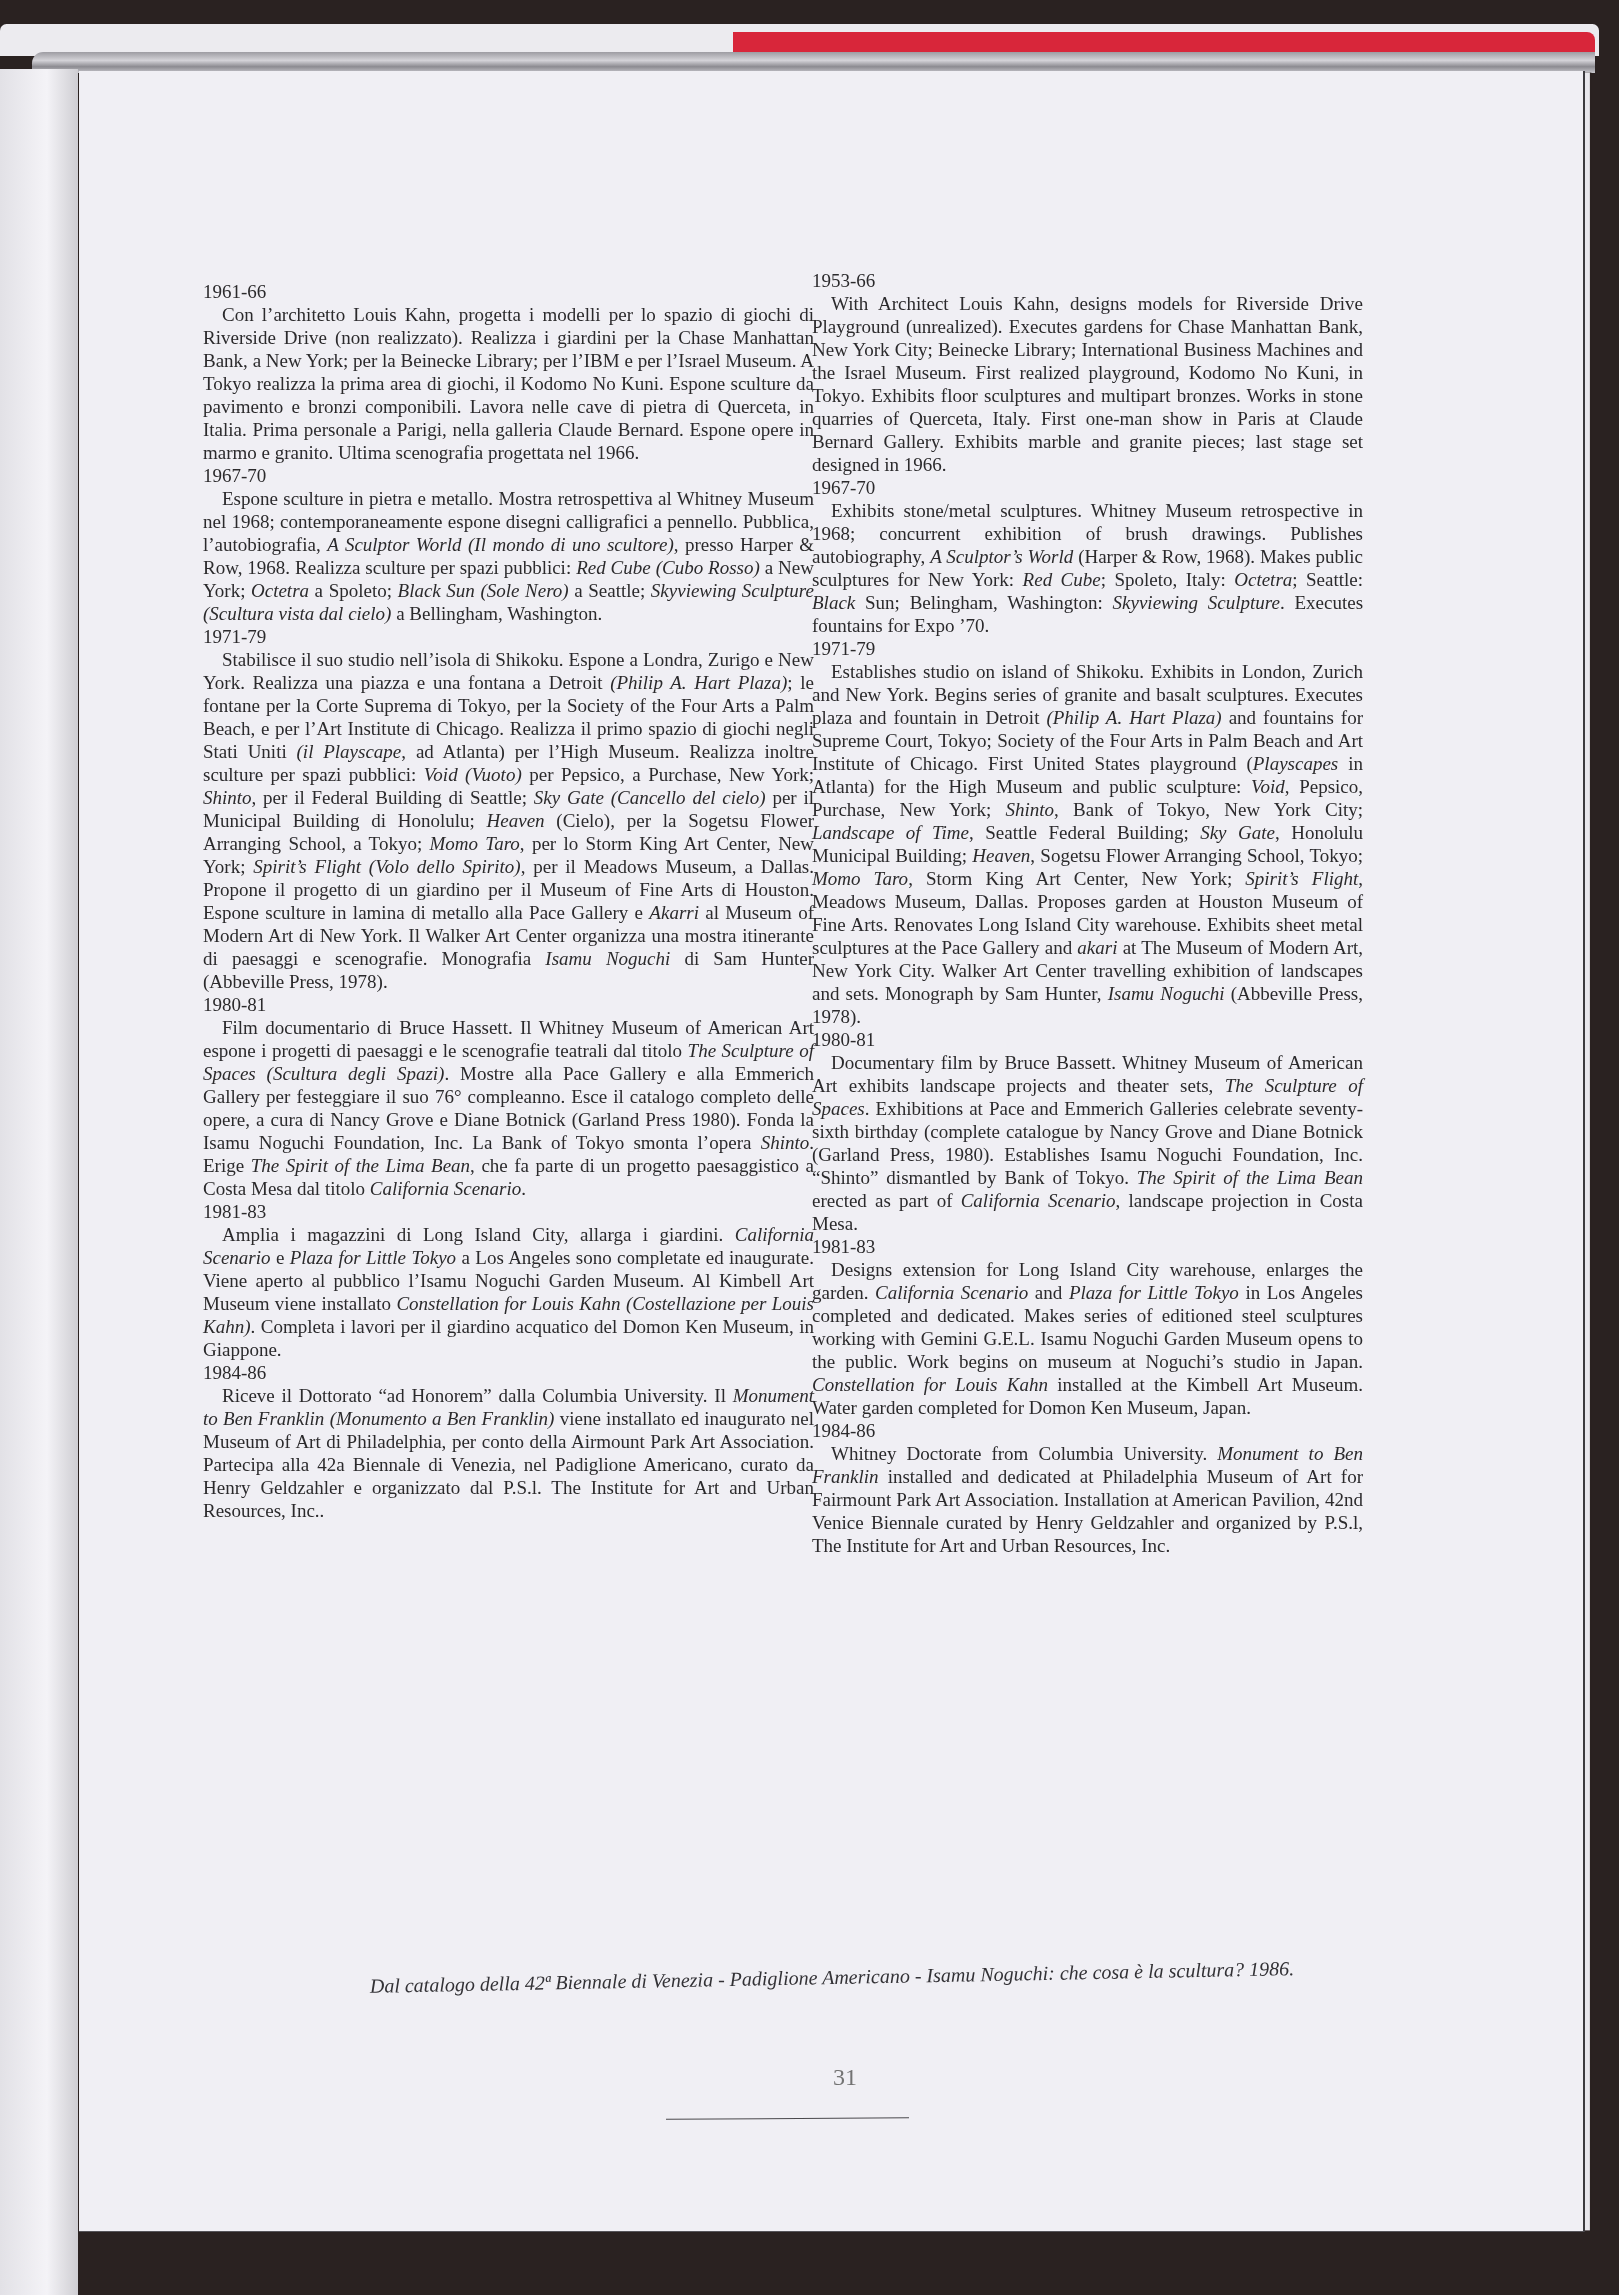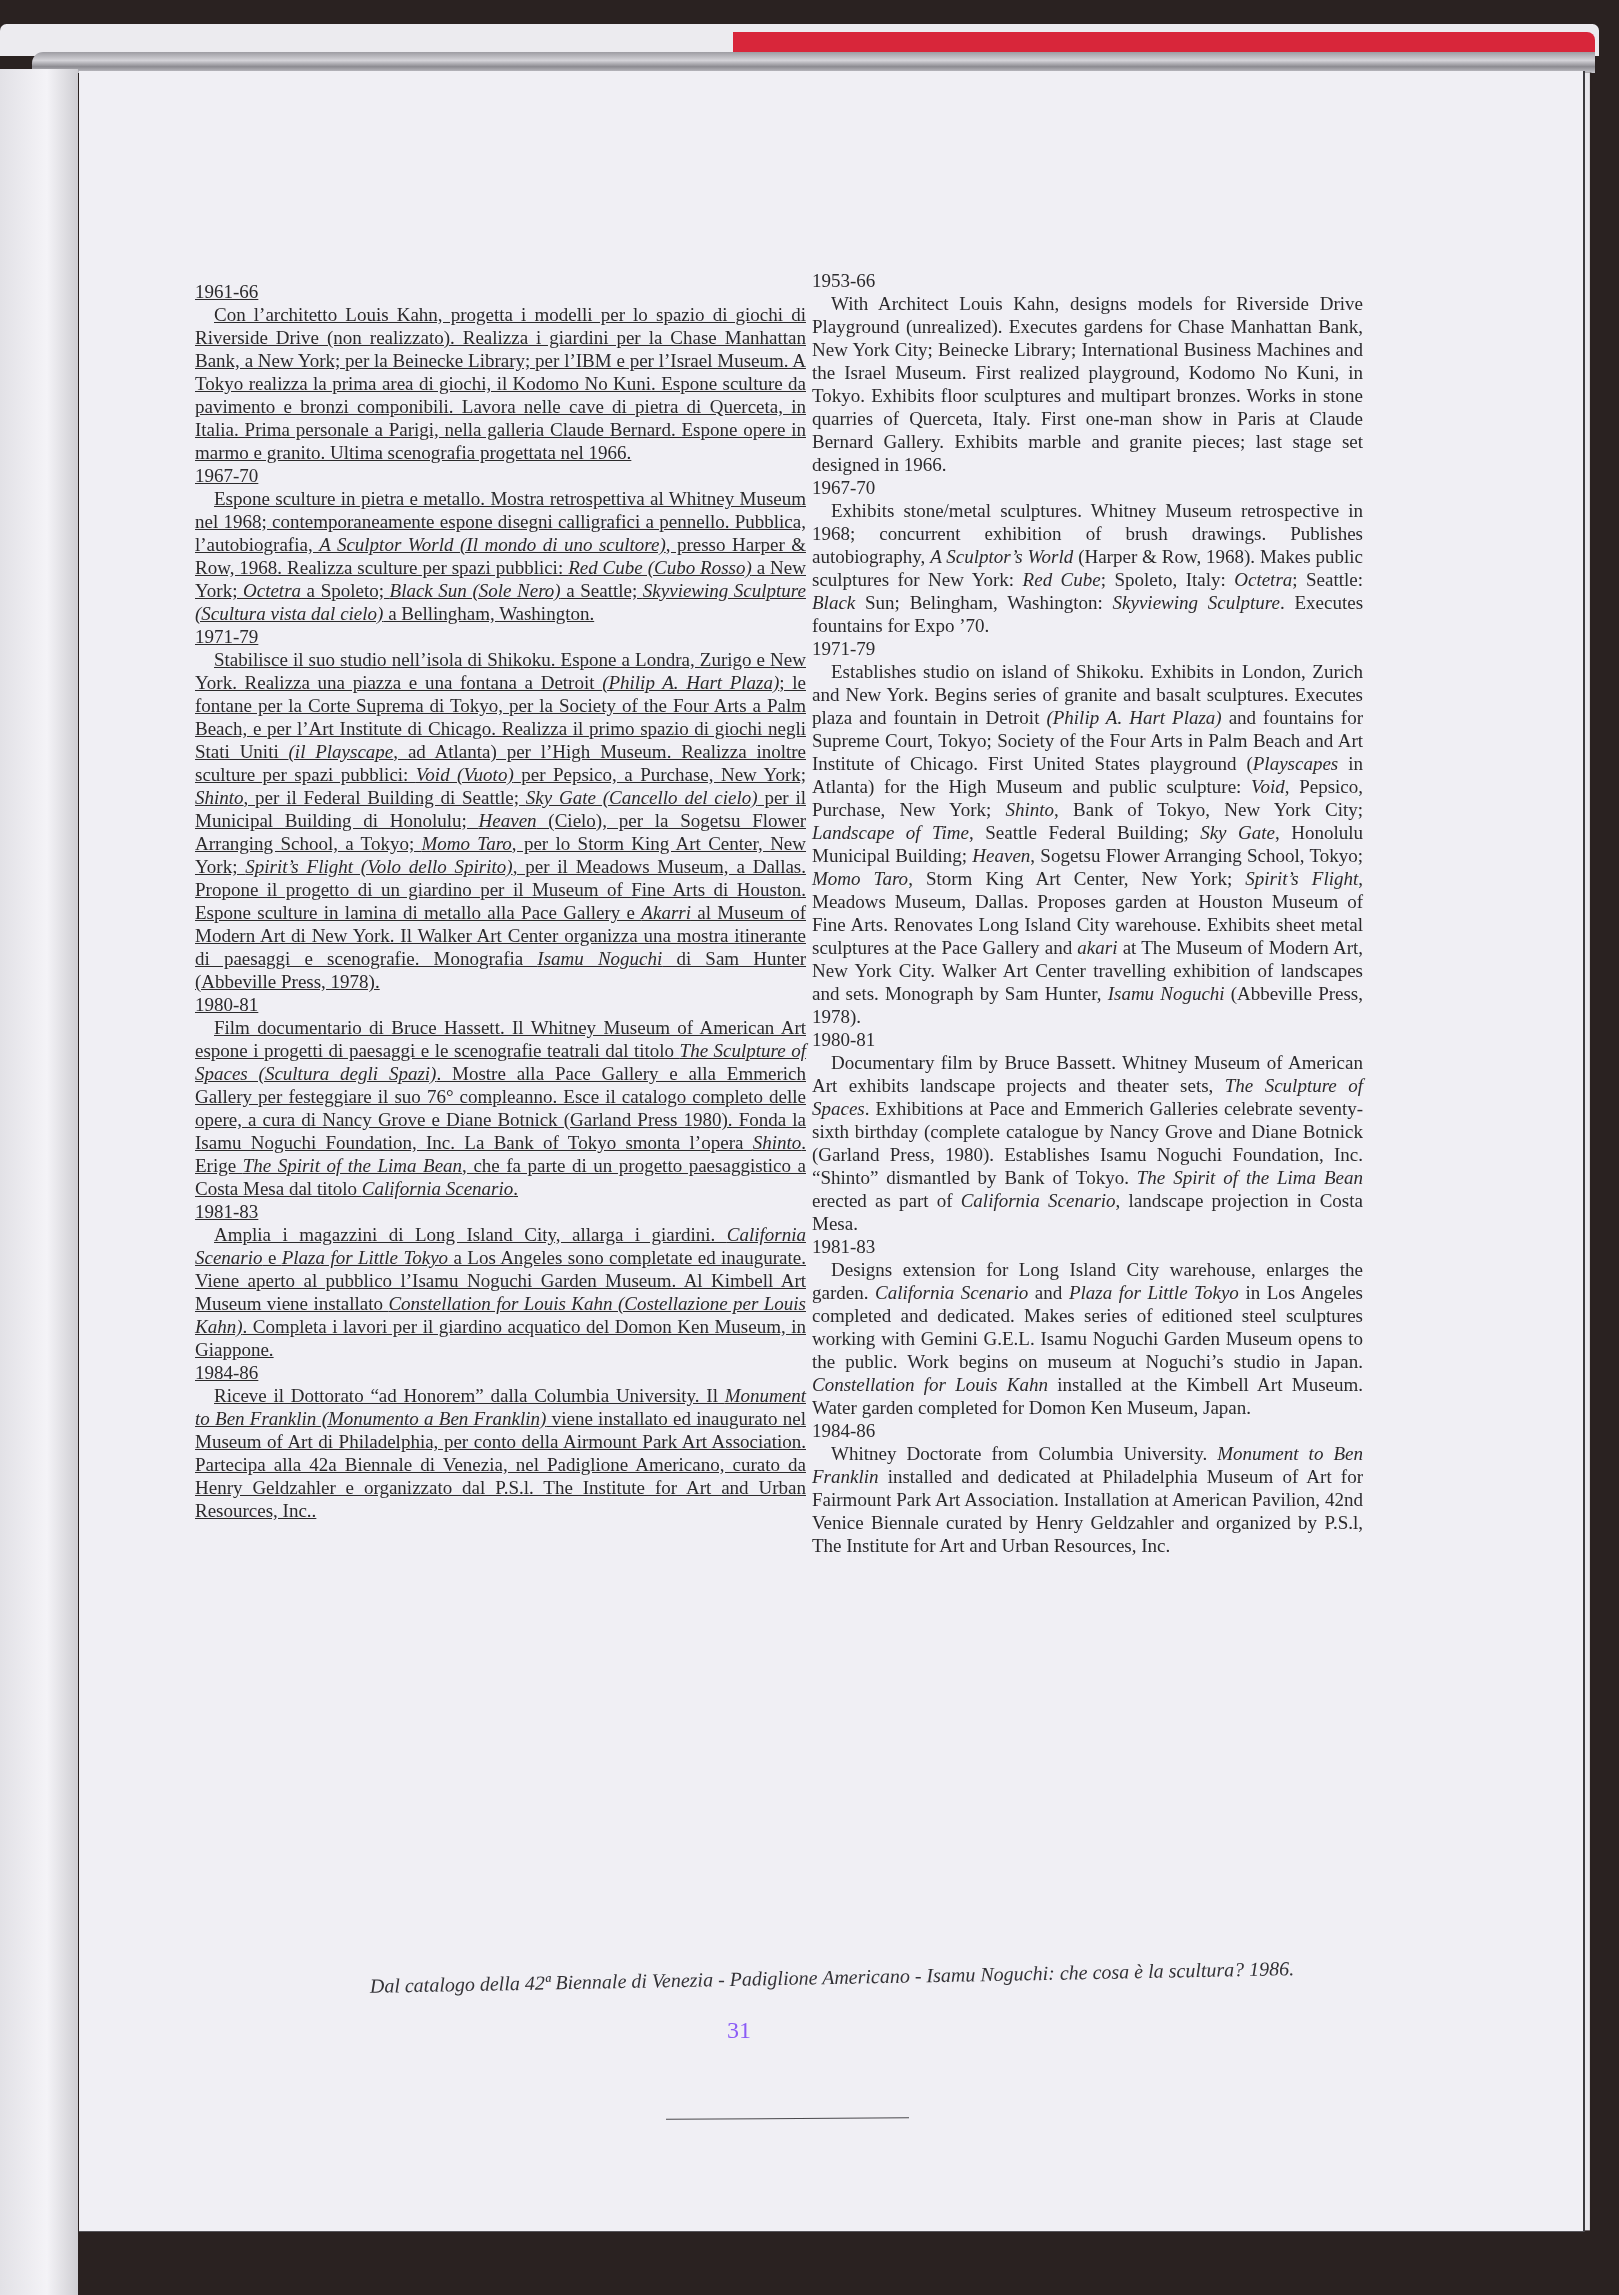--- a/index.html
+++ b/index.html
@@ -32,39 +32,39 @@
     background: #f0eff4;
     border-right: 2.4px solid #3b3a3e;
     border-bottom: 1.6px solid #555459;
     box-shadow: 6.5px 0 0 -1.6px #e8e7ec, 8px 0 0 -1.6px #2a2221;
   }
   .column {
     position: absolute; top: 209px;
     font-size: 19px; line-height: 23px;
     text-align: justify; hyphens: manual;
   }
-  .col-left { left: 116px; width: 611px; text-decoration: underline; }
+  .col-left { left: 124px; width: 611px; }
   .col-right { left: 733px; width: 551px; top: 198px; }
   .year { display: block; text-indent: 0; }
   .para { display: block; text-indent: 1.0em; margin: 0; }
   .para i { font-style: italic; }
   .caption {
     position: absolute; left: 243px; top: 1895px; width: 1020px;
     font-style: italic; font-size: 20px; text-align: center;
     transform: rotate(-1.1deg);
     color: #333236;
   }
   .footer-rule {
     position: absolute; left: 587px; top: 2047px; width: 243px; height: 0;
     border-top: 1.6px solid #4a494d;
     transform: rotate(-0.4deg);
   }
   .page-number {
-    position: absolute; left: 648px; top: 1946px; width: 130px;
-    text-align: left; font-size: 24px; color: #8b5cf6;
+    position: absolute; left: 648px; top: 1993px; width: 130px;
+    text-align: right; font-size: 24px; color: #737373;
   }
 </style>
 </head>
 <body style="background: rgb(42, 34, 33);">
 
 <div class="book-cover-top"></div>
 <div class="red-spine-strip" style="background: rgb(216, 38, 58);"></div>
 <div class="page-stack"></div>
 <div class="left-page-edge"></div>
 

